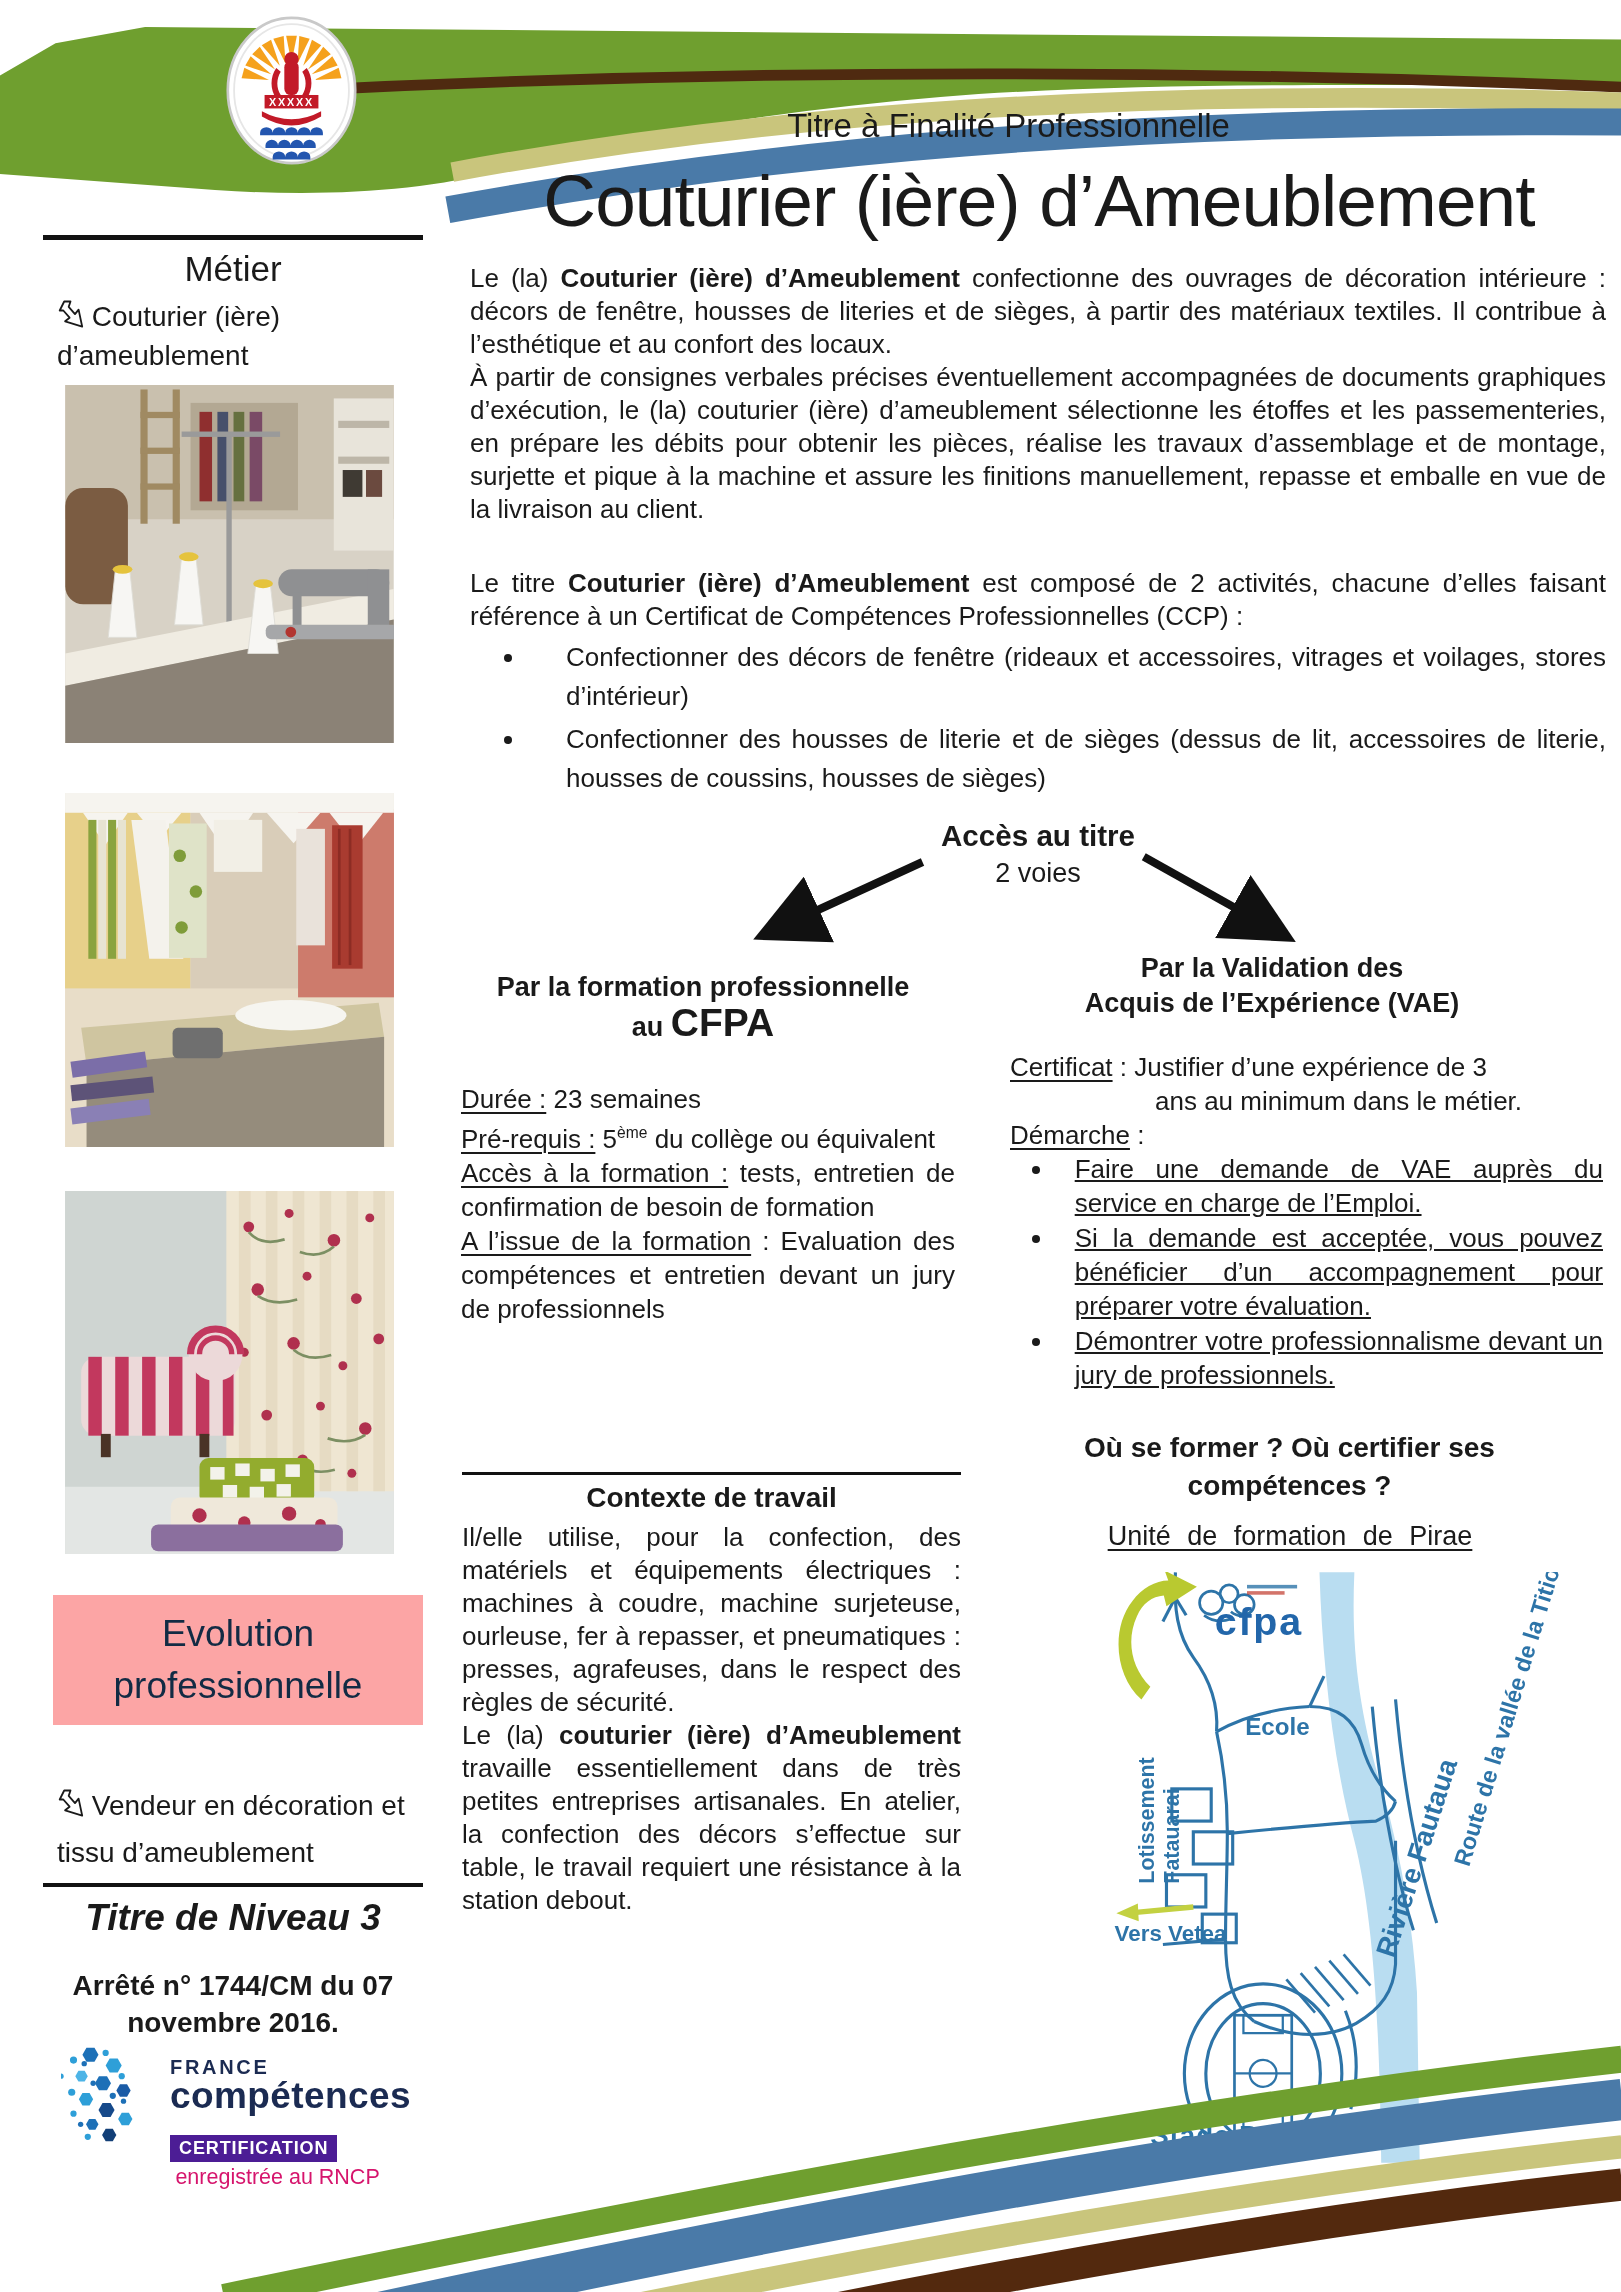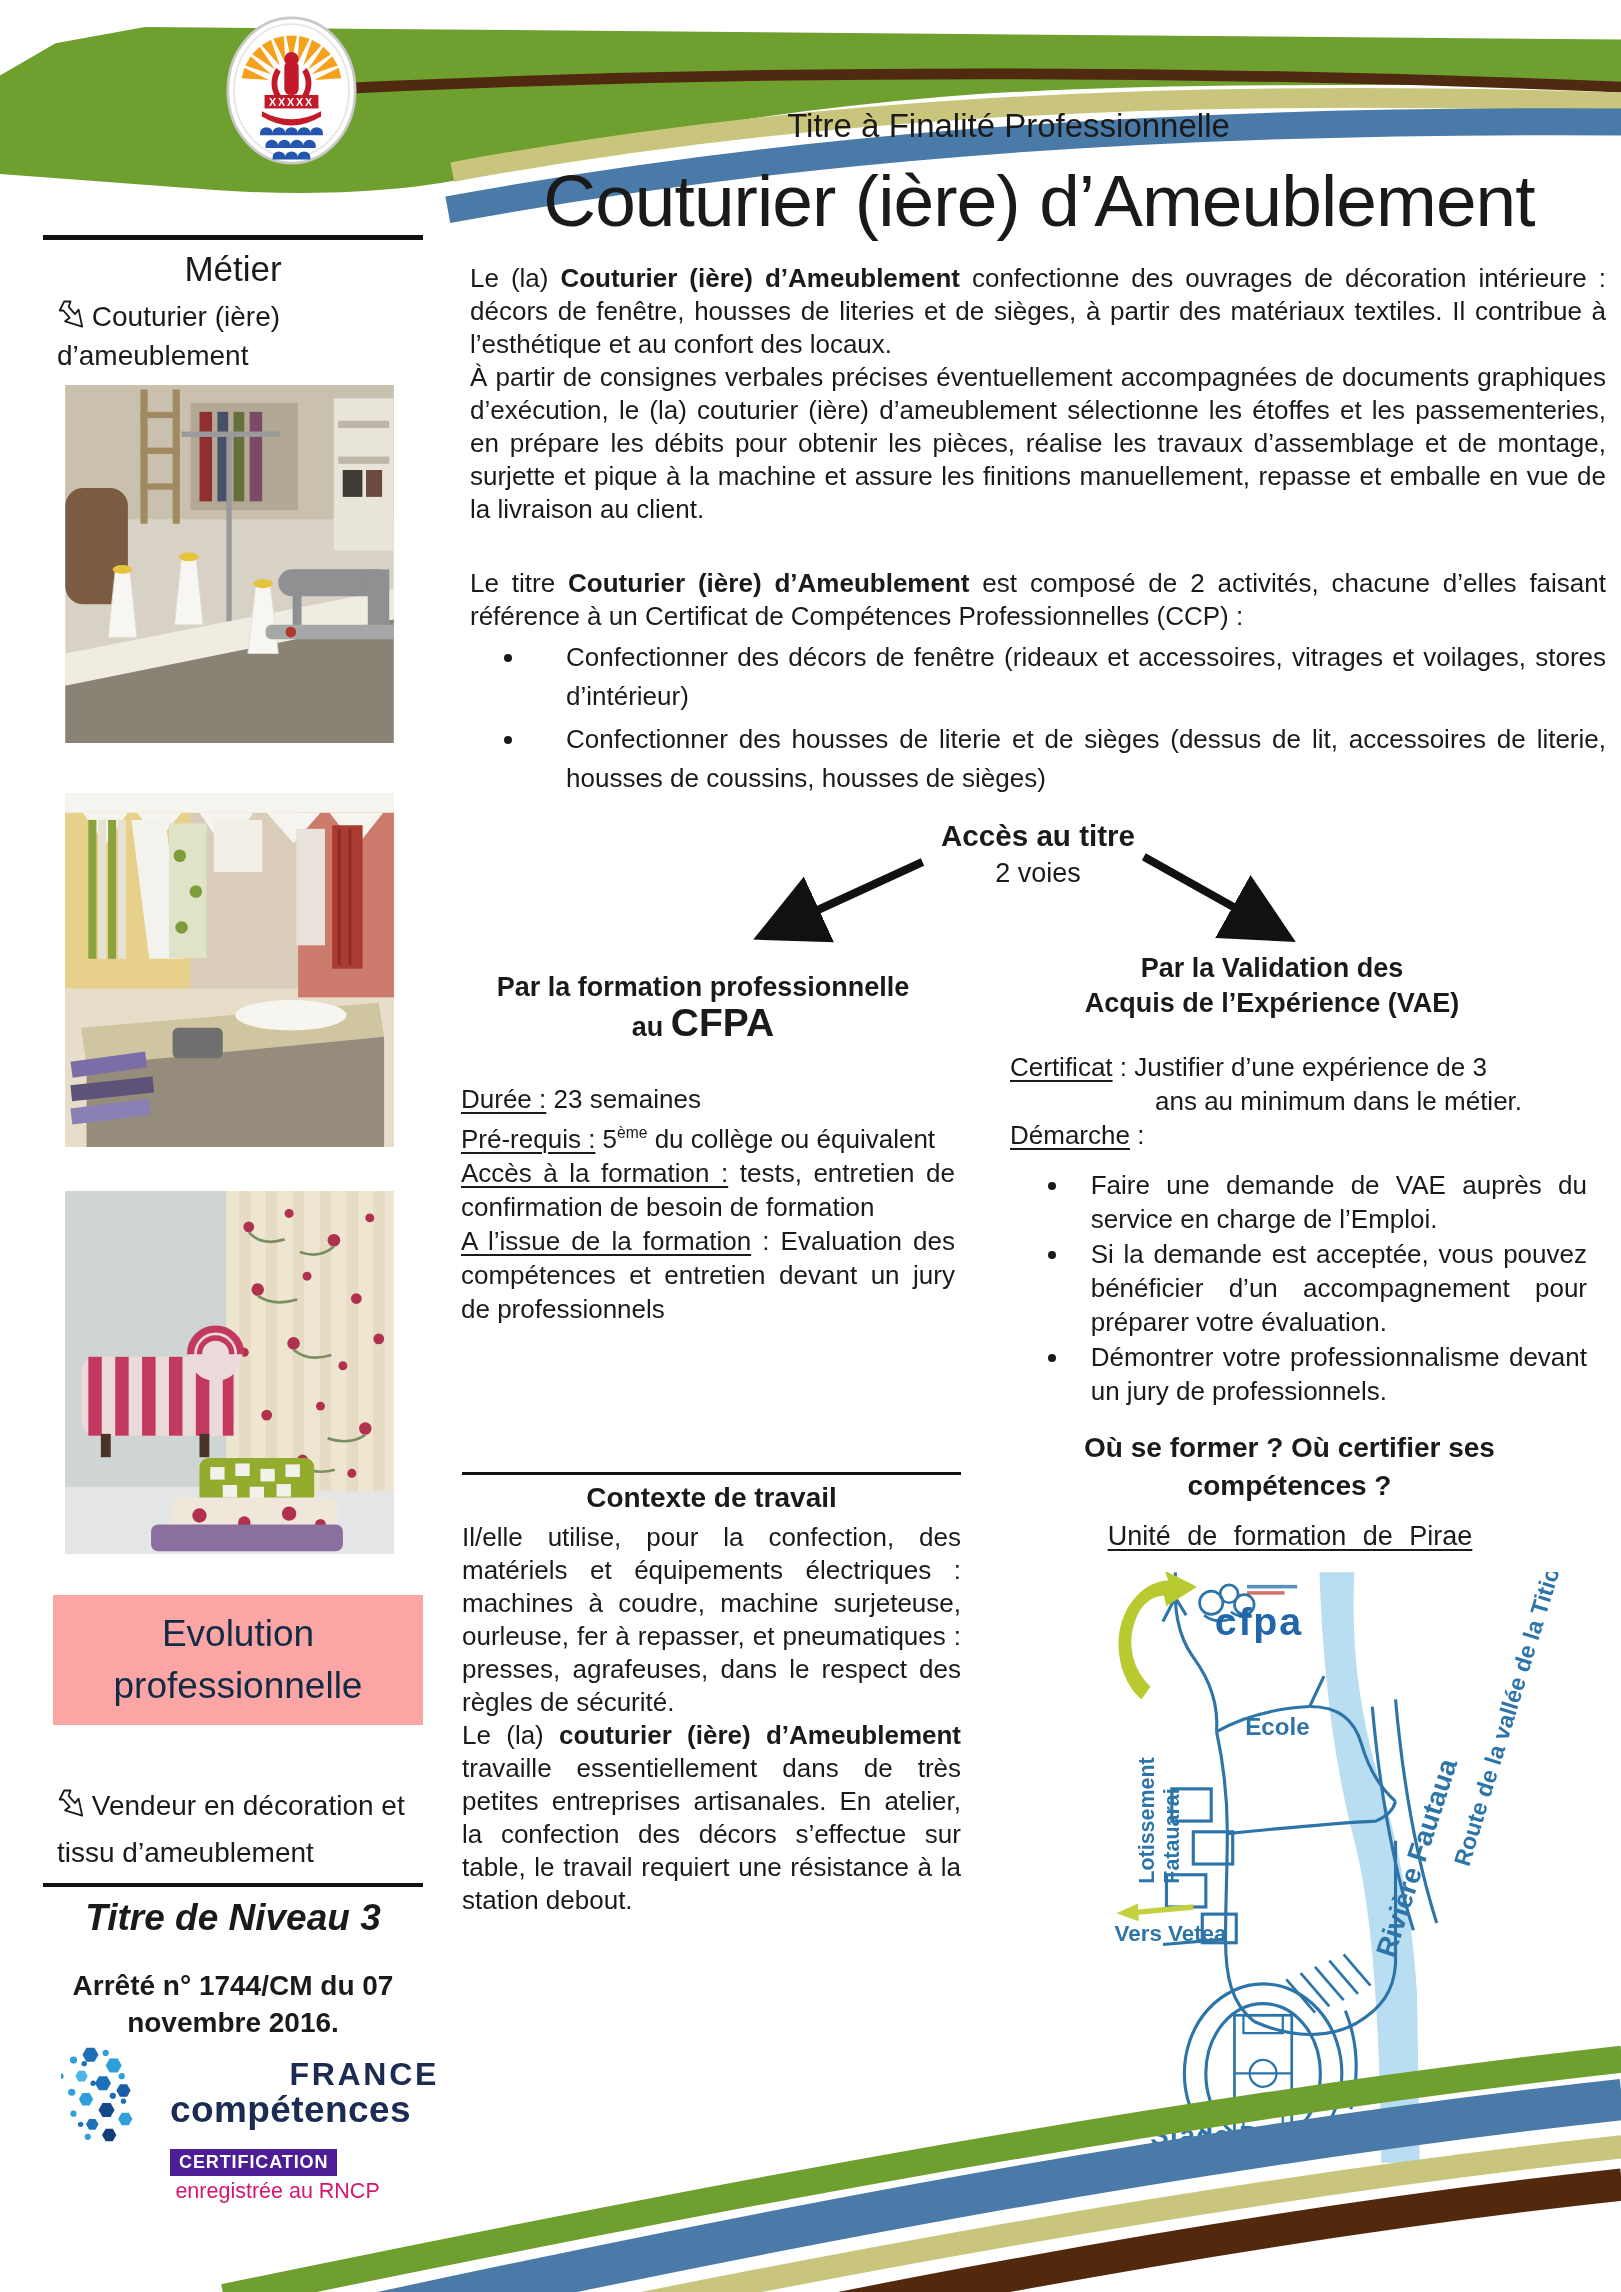--- a/index.html
+++ b/index.html
@@ -8,21 +8,21 @@
   .abs{position:absolute;}
   .just{text-align:justify;text-justify:inter-word;}
   .ctr{text-align:center;}
   .b{font-weight:bold;}
   .u{text-decoration:underline;text-decoration-thickness:1.8px;text-underline-offset:3.6px;}
   .body-txt{font-size:26px;line-height:33px;}
   .body-txt p{margin:0;}
   .side-txt{font-size:28px;line-height:39px;}
   ul.ccp{margin:5.4px 0 0 0;padding-left:57px;}
   ul.ccp li{padding-left:39px;line-height:39px;margin-bottom:3.6px;text-align:justify;}
-  ul.steps{margin:16px;padding-left:45px;}
+  ul.steps{margin:0;padding-left:45px;text-decoration:underline;}
   ul.steps li{padding-left:19.7px;line-height:34px;text-align:justify;margin-bottom:0.9px;}
   .photo{border:0;display:block;}
   .hr{background:#121212;}
   .map-label{font-weight:bold;fill:#2d74a8;}
   .hang{padding-left:145px;text-indent:-145px;margin:0;text-align:justify;}
   sup{font-size:0.6em;}
 </style>
 </head>
 <body>
 
@@ -283,21 +283,21 @@
     </g>
     <g fill="#1d70b7">
       <circle cx="26" cy="22" r="3"></circle>
         <circle cx="58" cy="58" r="3.5"></circle>
         <circle cx="36" cy="44" r="3"></circle>
         <circle cx="22" cy="90" r="3"></circle>
         <circle cx="70" cy="64" r="3"></circle>
     </g>
   </svg>
   <div class="abs" style="left:170px;top:2056px;width:269px;">
-    <div style="font-size:32px;font-weight:600;letter-spacing:2.7px;color:#1b2b52;text-align:right;">FRANCE</div>
+    <div style="font-size:20px;font-weight:600;letter-spacing:2.7px;color:#1b2b52;">FRANCE</div>
     <div style="font-size:37px;font-weight:bold;color:#1b2b52;margin-top:-3.6px;letter-spacing:0.4px;">compétences</div>
     <div style="display:inline-block;background:#4c1d95;color:#ffffff;font-size:18px;font-weight:bold;letter-spacing:0.9px;padding:2.7px 9px;margin-top:18px;">CERTIFICATION</div>
     <div style="font-size:21.5px;color:#d6156d;margin-top:3.6px;margin-left:5.4px;">enregistrée au RNCP</div>
   </div>
 
   <div class="abs body-txt just" style="left:470px;top:262px;width:1136px;">
     <p><span>Le (la) </span><span class="b">Couturier (ière) d’Ameublement</span><span> confectionne des ouvrages de décoration intérieure : décors de fenêtre, housses de literies et de sièges, à partir des matériaux textiles. Il contribue à l’esthétique et au confort des locaux.</span></p>
     <p><span>À partir de consignes verbales précises éventuellement accompagnées de documents graphiques d’exécution, le (la) couturier (ière) d’ameublement sélectionne les étoffes et les passementeries, en prépare les débits pour obtenir les pièces, réalise les travaux d’assemblage et de montage, surjette et pique à la machine et assure les finitions manuellement, repasse et emballe en vue de la livraison au client.</span></p>
   </div>
 

